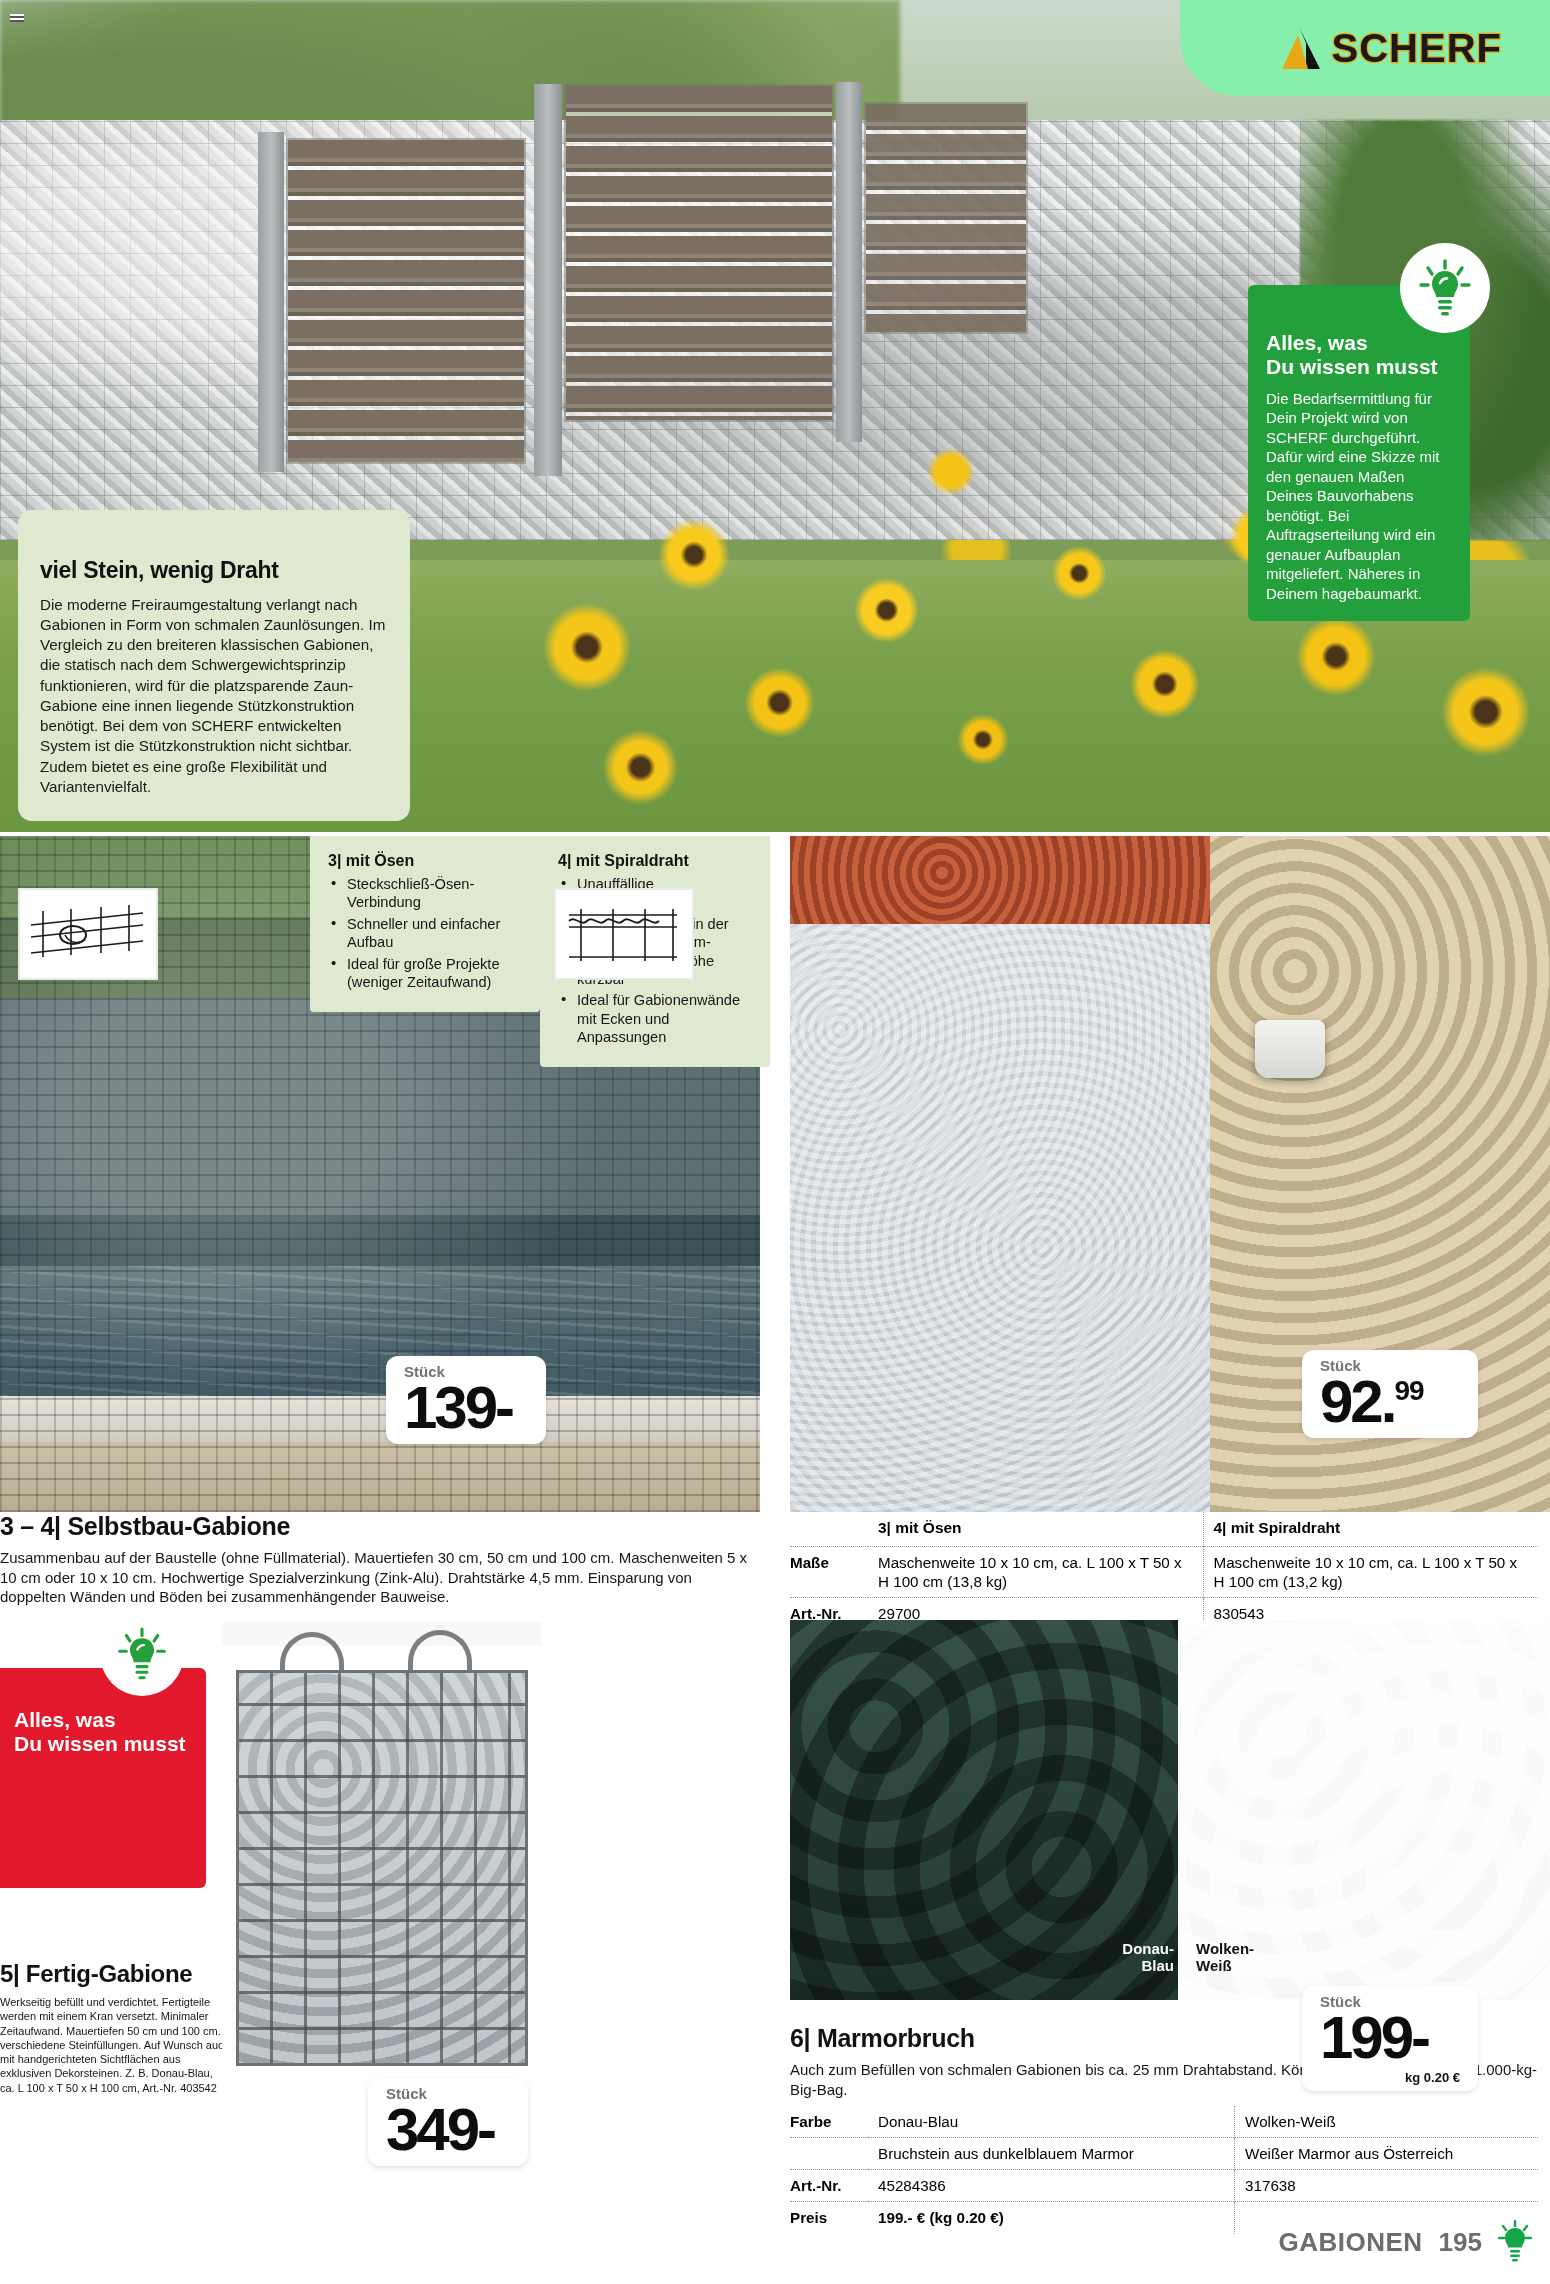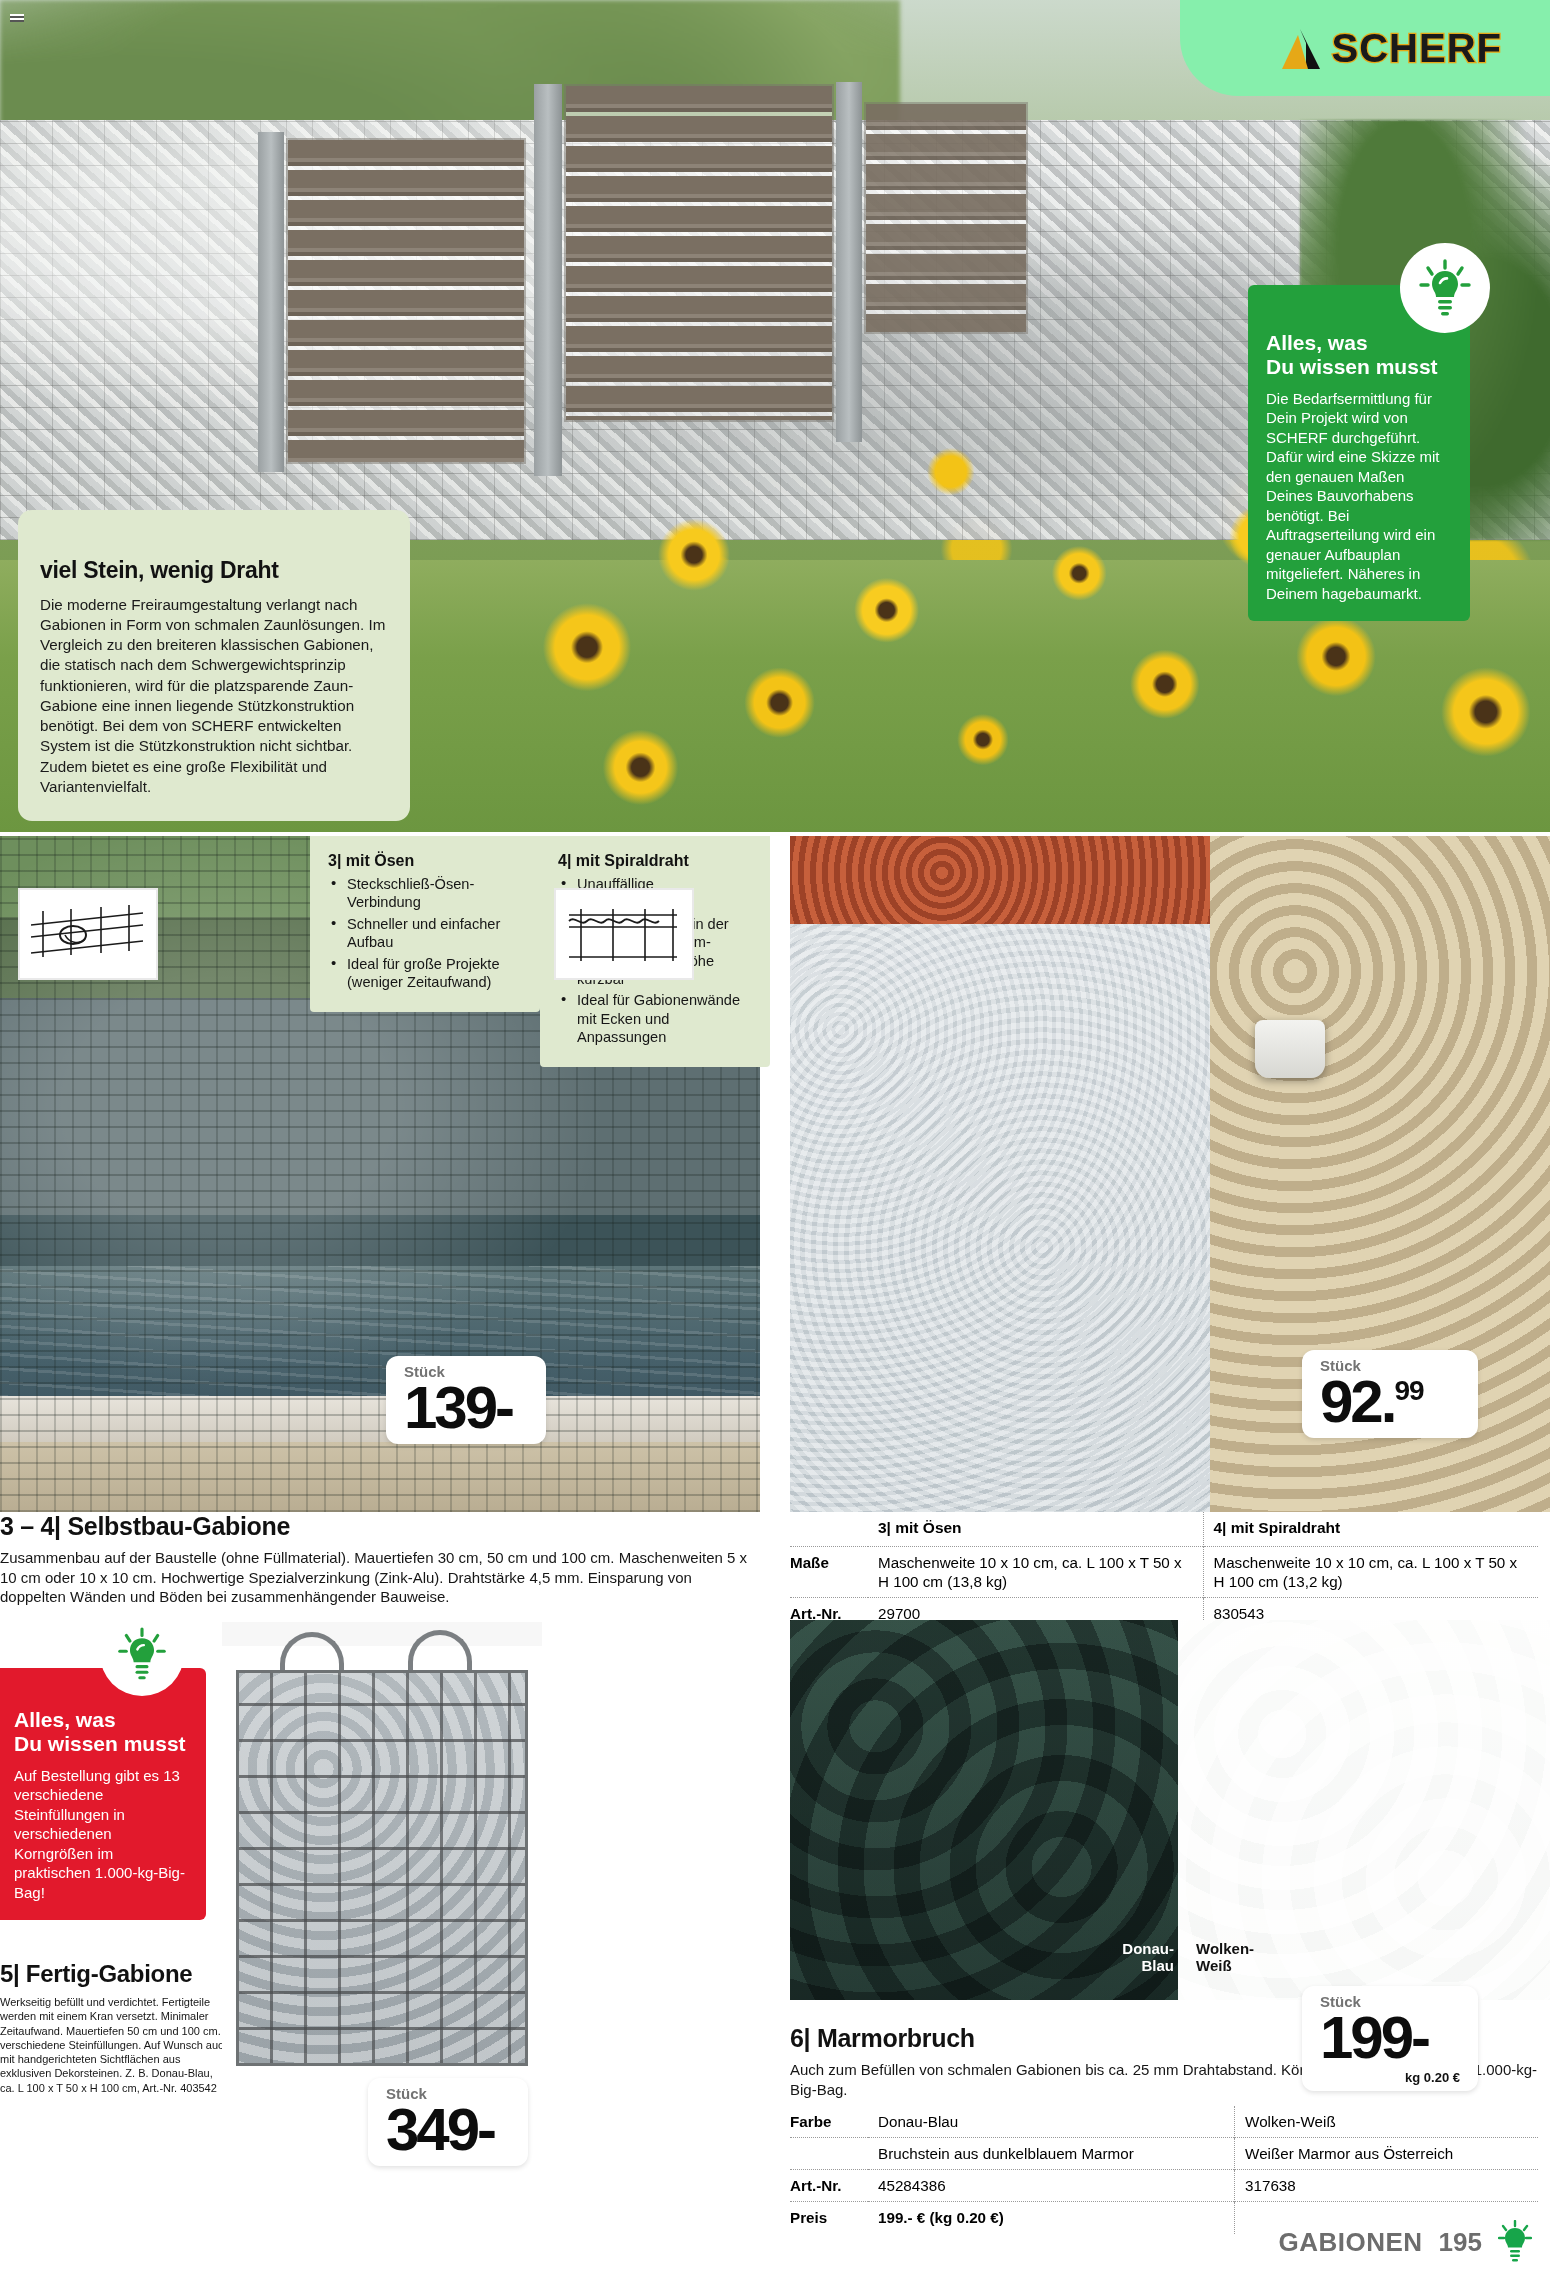--- a/index.html
+++ b/index.html
@@ -519,21 +519,20 @@
         </tr>
       </tbody>
     </table>
   </div>
 
   <div class="info-red">
     <div class="info-title">
       <span>Alles, was</span><br>
       <span>Du wissen musst</span>
     </div>
-    <div class="info-body">Auf Bestellung gibt es 13 verschiedene Steinfüllungen in verschiedenen Korngrößen im praktischen 1.000-kg-Big-Bag!</div>
   </div>
   <div class="bulb-badge bulb-red">
     <svg width="50" height="54" viewBox="0 0 54 58">
       <g stroke="#23a03c" stroke-width="3.4" stroke-linecap="round">
         <line x1="27" y1="2" x2="27" y2="9"></line>
         <line x1="10" y1="9" x2="14" y2="15"></line>
         <line x1="44" y1="9" x2="40" y2="15"></line>
         <line x1="3" y1="26" x2="10" y2="26"></line>
         <line x1="51" y1="26" x2="44" y2="26"></line>
       </g>

